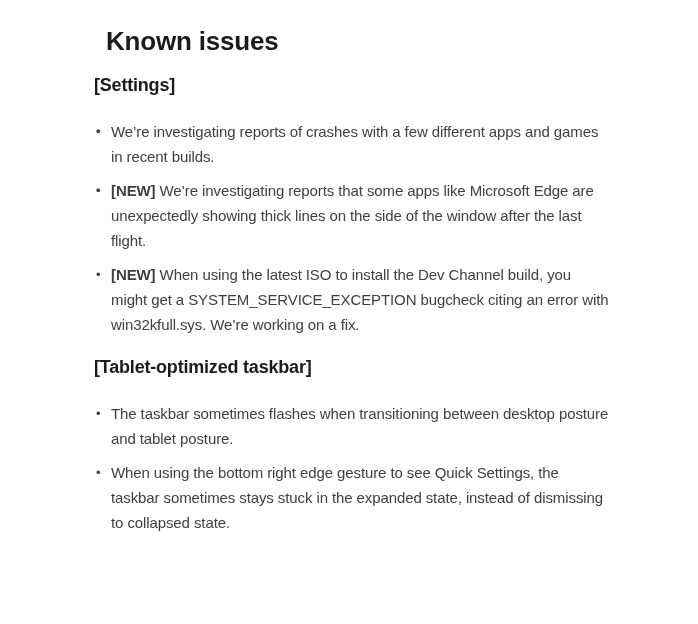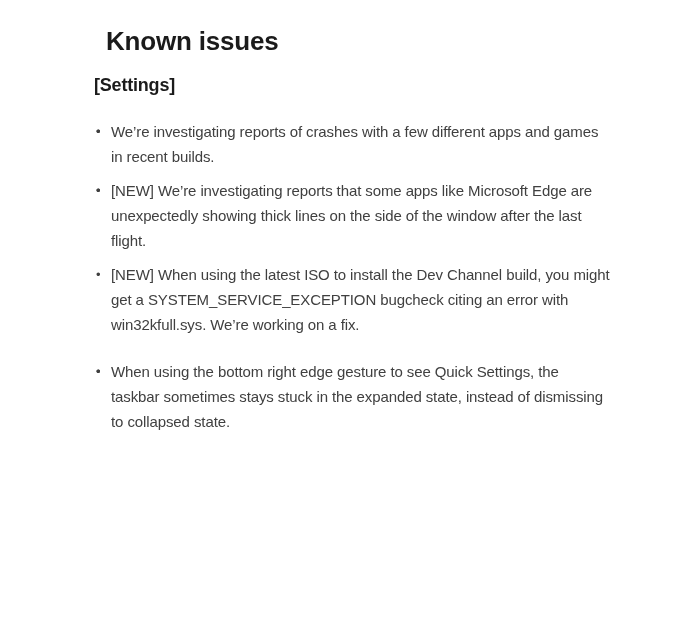--- a/index.html
+++ b/index.html
@@ -56,21 +56,21 @@
   ul.issues li:last-child{margin-bottom:0;}
   ul.issues li .bullet{
     position:absolute;
     left:2px;
     top:0;
     font-size:13px;
     line-height:25px;
     color:var(--body);
   }
   .new-tag{
-    font-weight:400;
+    font-weight:700;
   }
 </style>
 </head>
 <body>
 
 <main class="page">
 
   <h1>Known issues</h1>
 
   <section>
@@ -96,24 +96,26 @@
       </li>
       <li>
         <span class="bullet">•</span>
         <span class="new-tag">[NEW]</span>
         <span>When using the latest ISO to install the Dev Channel build, you might get a SYSTEM_SERVICE_EXCEPTION bugcheck citing an error with win32kfull.sys. We’re working on a fix.</span>
       </li>
     </ul>
   </section>
 
   <section>
+    <h2 class="second">[Tablet-optimized taskbar]</h2>
     <ul class="issues">
       <li>
         <span class="bullet">•</span>
         <span class="new-tag"></span>
+        <span>The taskbar sometimes flashes when transitioning between desktop posture and tablet posture.</span>
       </li>
       <li>
         <span class="bullet">•</span>
         <span class="new-tag"></span>
         <span>When using the bottom right edge gesture to see Quick Settings, the taskbar sometimes stays stuck in the expanded state, instead of dismissing to collapsed state.</span>
       </li>
     </ul>
   </section>
 
 </main>

